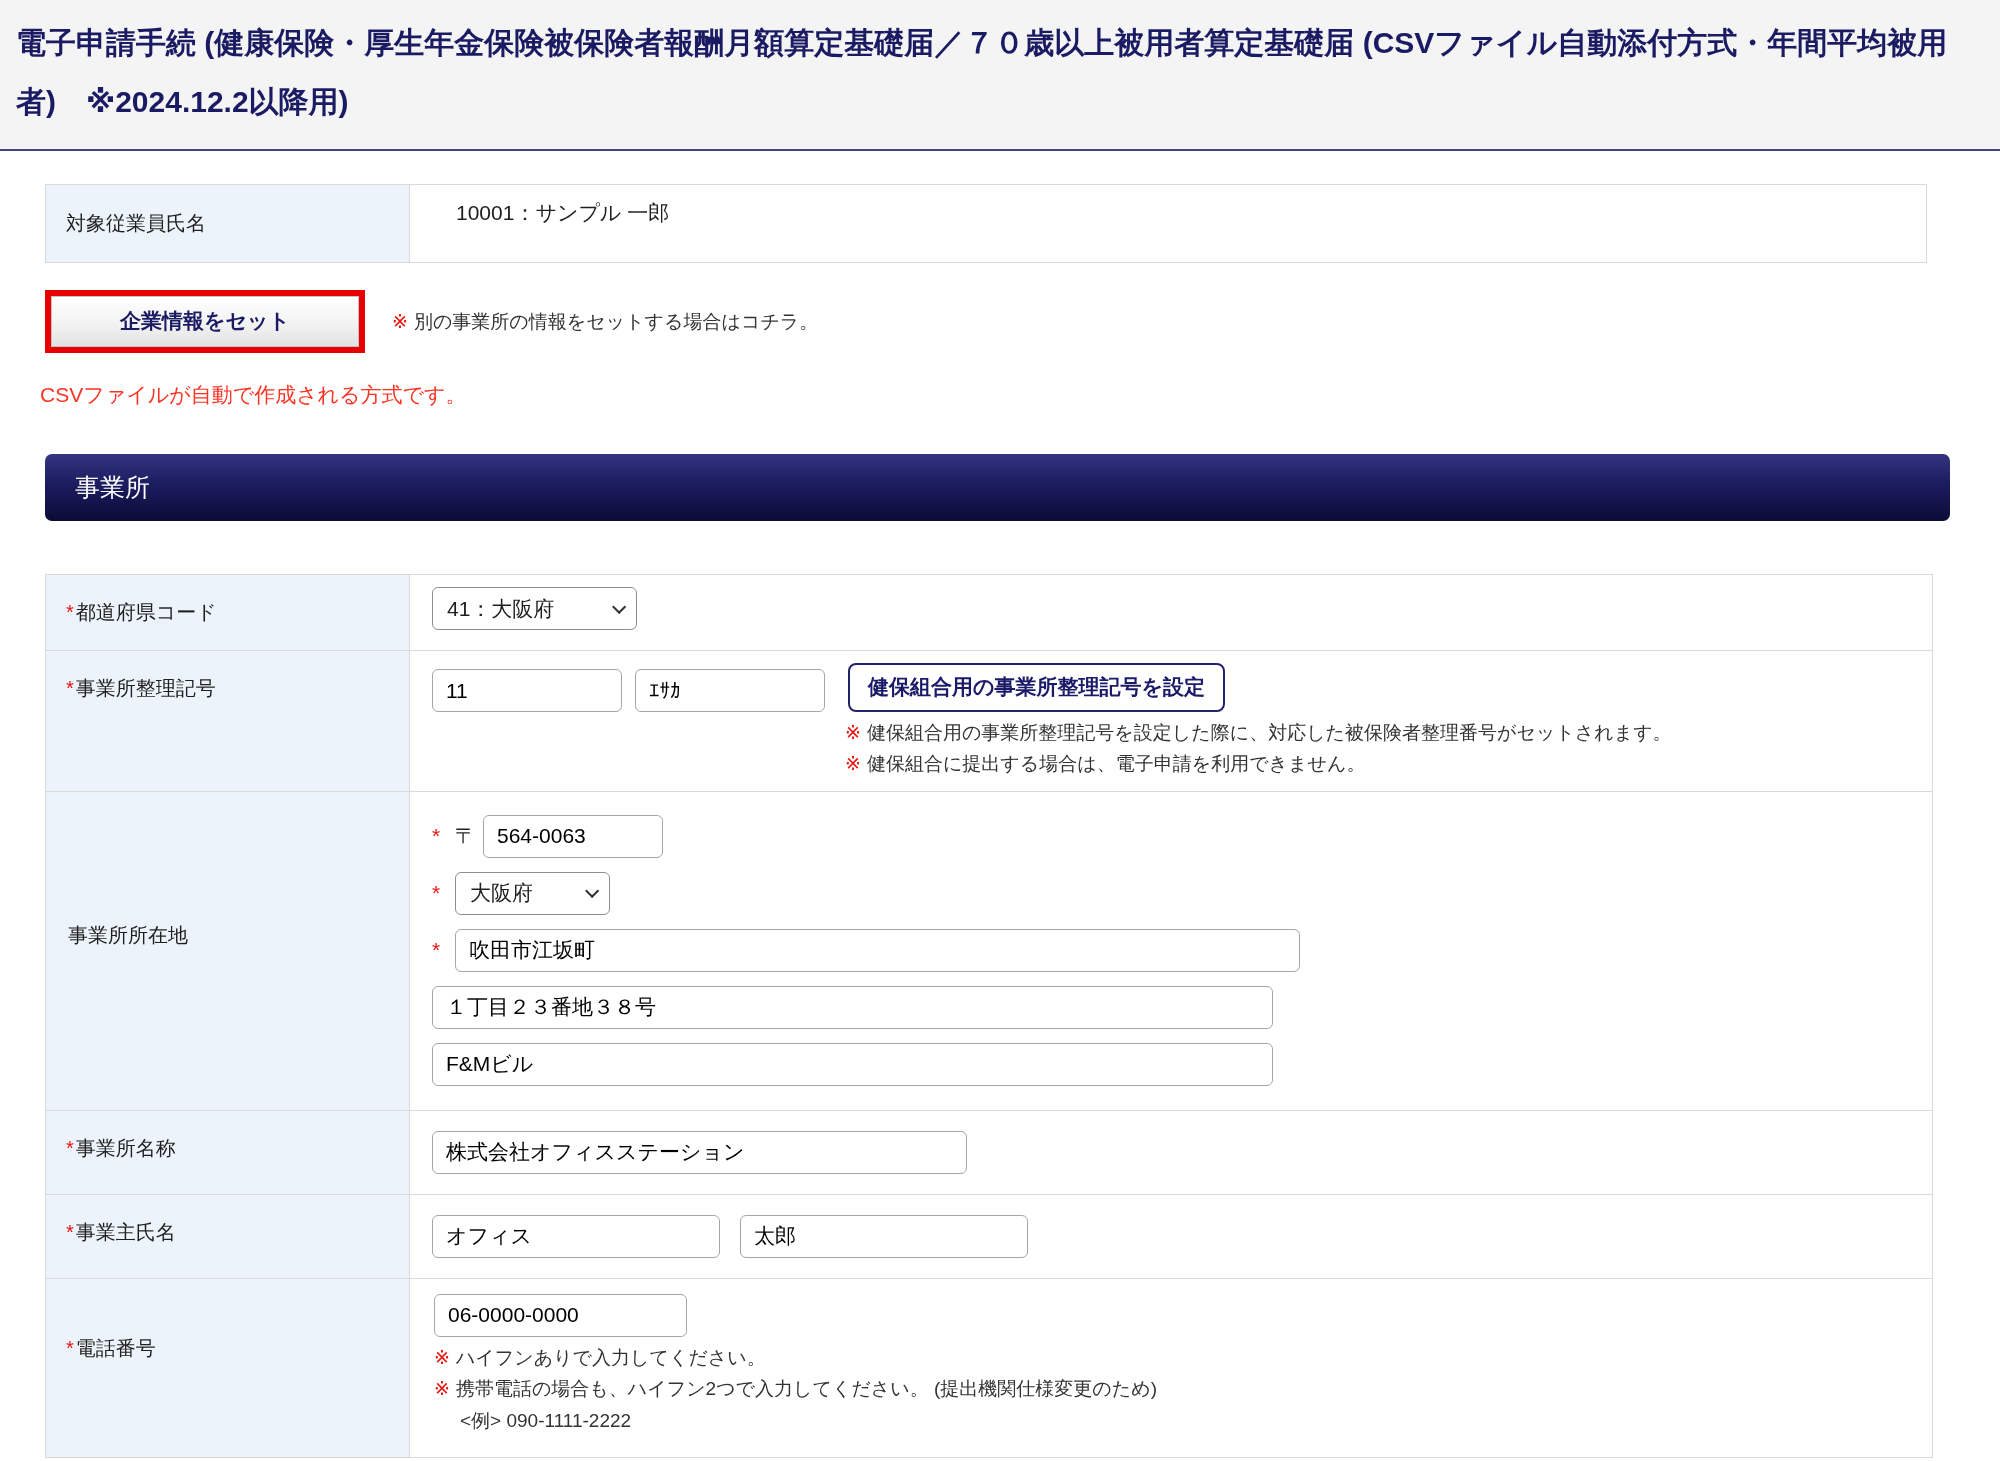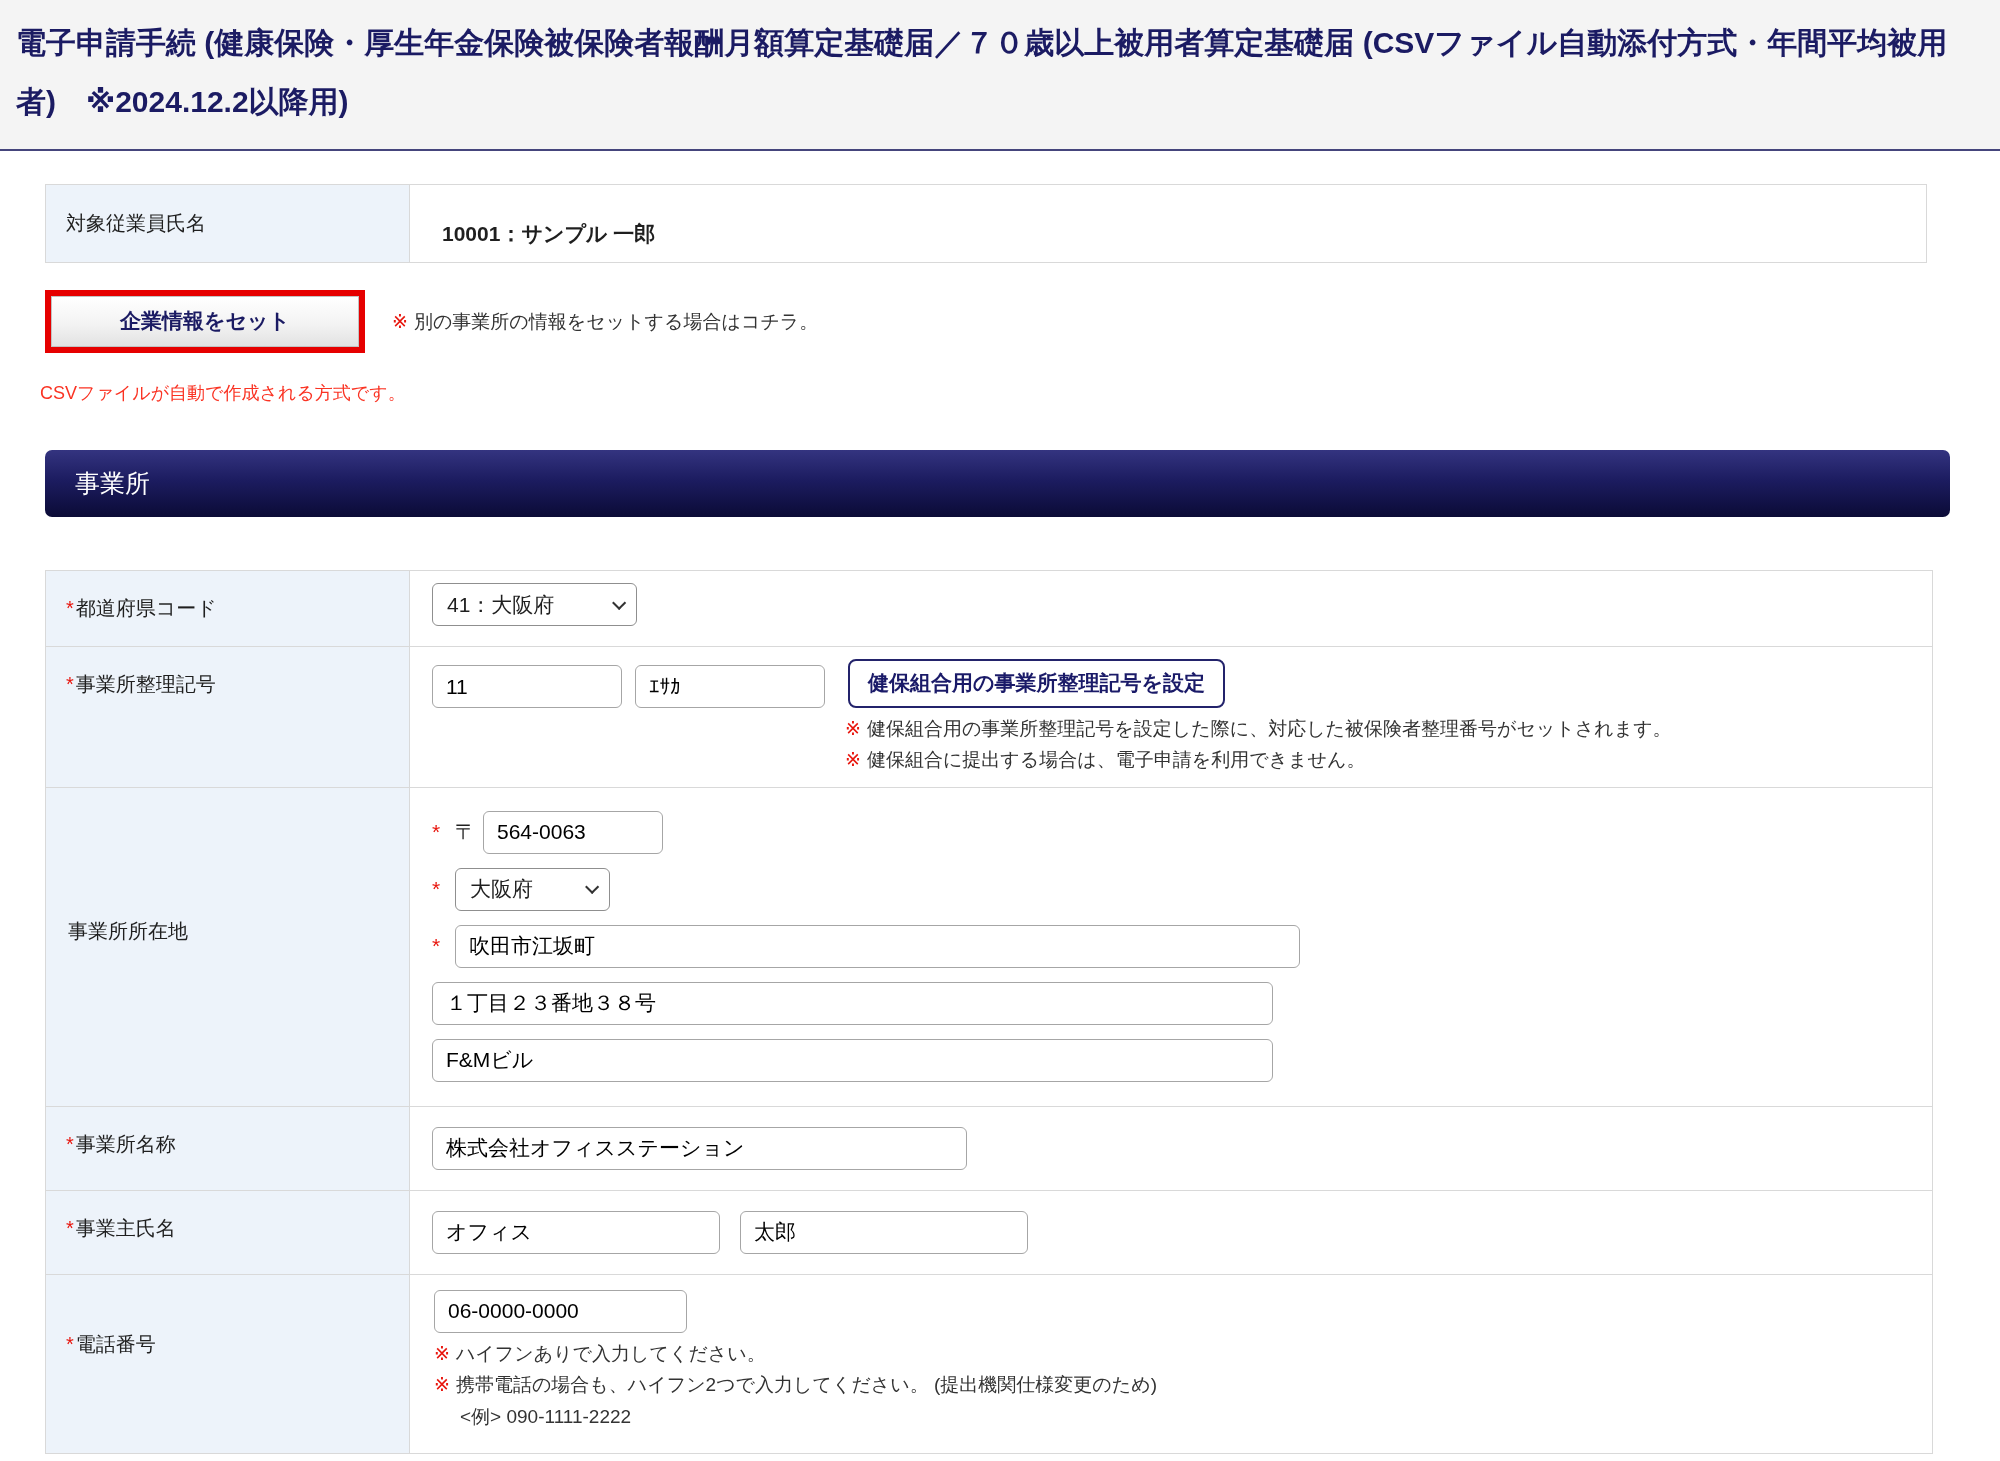--- a/index.html
+++ b/index.html
@@ -37,21 +37,21 @@
     flex:0 0 364px;
     background:#edf3fa;
     border-right:1px solid #d9d9d9;
     padding:24px 16px 24px 20px;
     font-size:20px;
   }
   .cell-value { flex:1 1 auto; padding:14px 20px 14px 22px; font-size:21px; }
 
   .tbl-emp { width:1882px; margin-top:33px; }
   .tbl-emp .cell-label { padding:25px 16px 25px 20px; }
-  .tbl-emp .cell-value { display:flex; align-items:flex-end; padding-left:32px;font-weight:bold; }
+  .tbl-emp .cell-value { display:flex; align-items:flex-start; padding-left:46px; }
 
   
   .set-row { margin-top:27px; display:flex; align-items:center; }
   .red-frame {
     border:6px solid #e60000;
     width:320px;
     background:#000000;
   }
   .set-btn {
     display:block;
@@ -66,21 +66,21 @@
     cursor:pointer;
   }
   .note-line { font-size:19px; color:#333; }
   .set-row .note-line { margin:0 0 0 27px; }
   .mark { color:#e8160e; margin-right:6px; }
   .req  { color:#e8160e; margin-right:2px; }
 
   .csv-notice {
     margin:28px 0 0 -5px;
     color:#fa3323;
-    font-size:18px;
+    font-size:21px;
   }
 
   
   .section-bar {
     margin-top:45px;
     width:1905px;
     height:67px;
     border-radius:7px;
     background:linear-gradient(180deg,#343480 0%,#1c1c60 45%,#0b0b36 100%);
     color:#ffffff;

